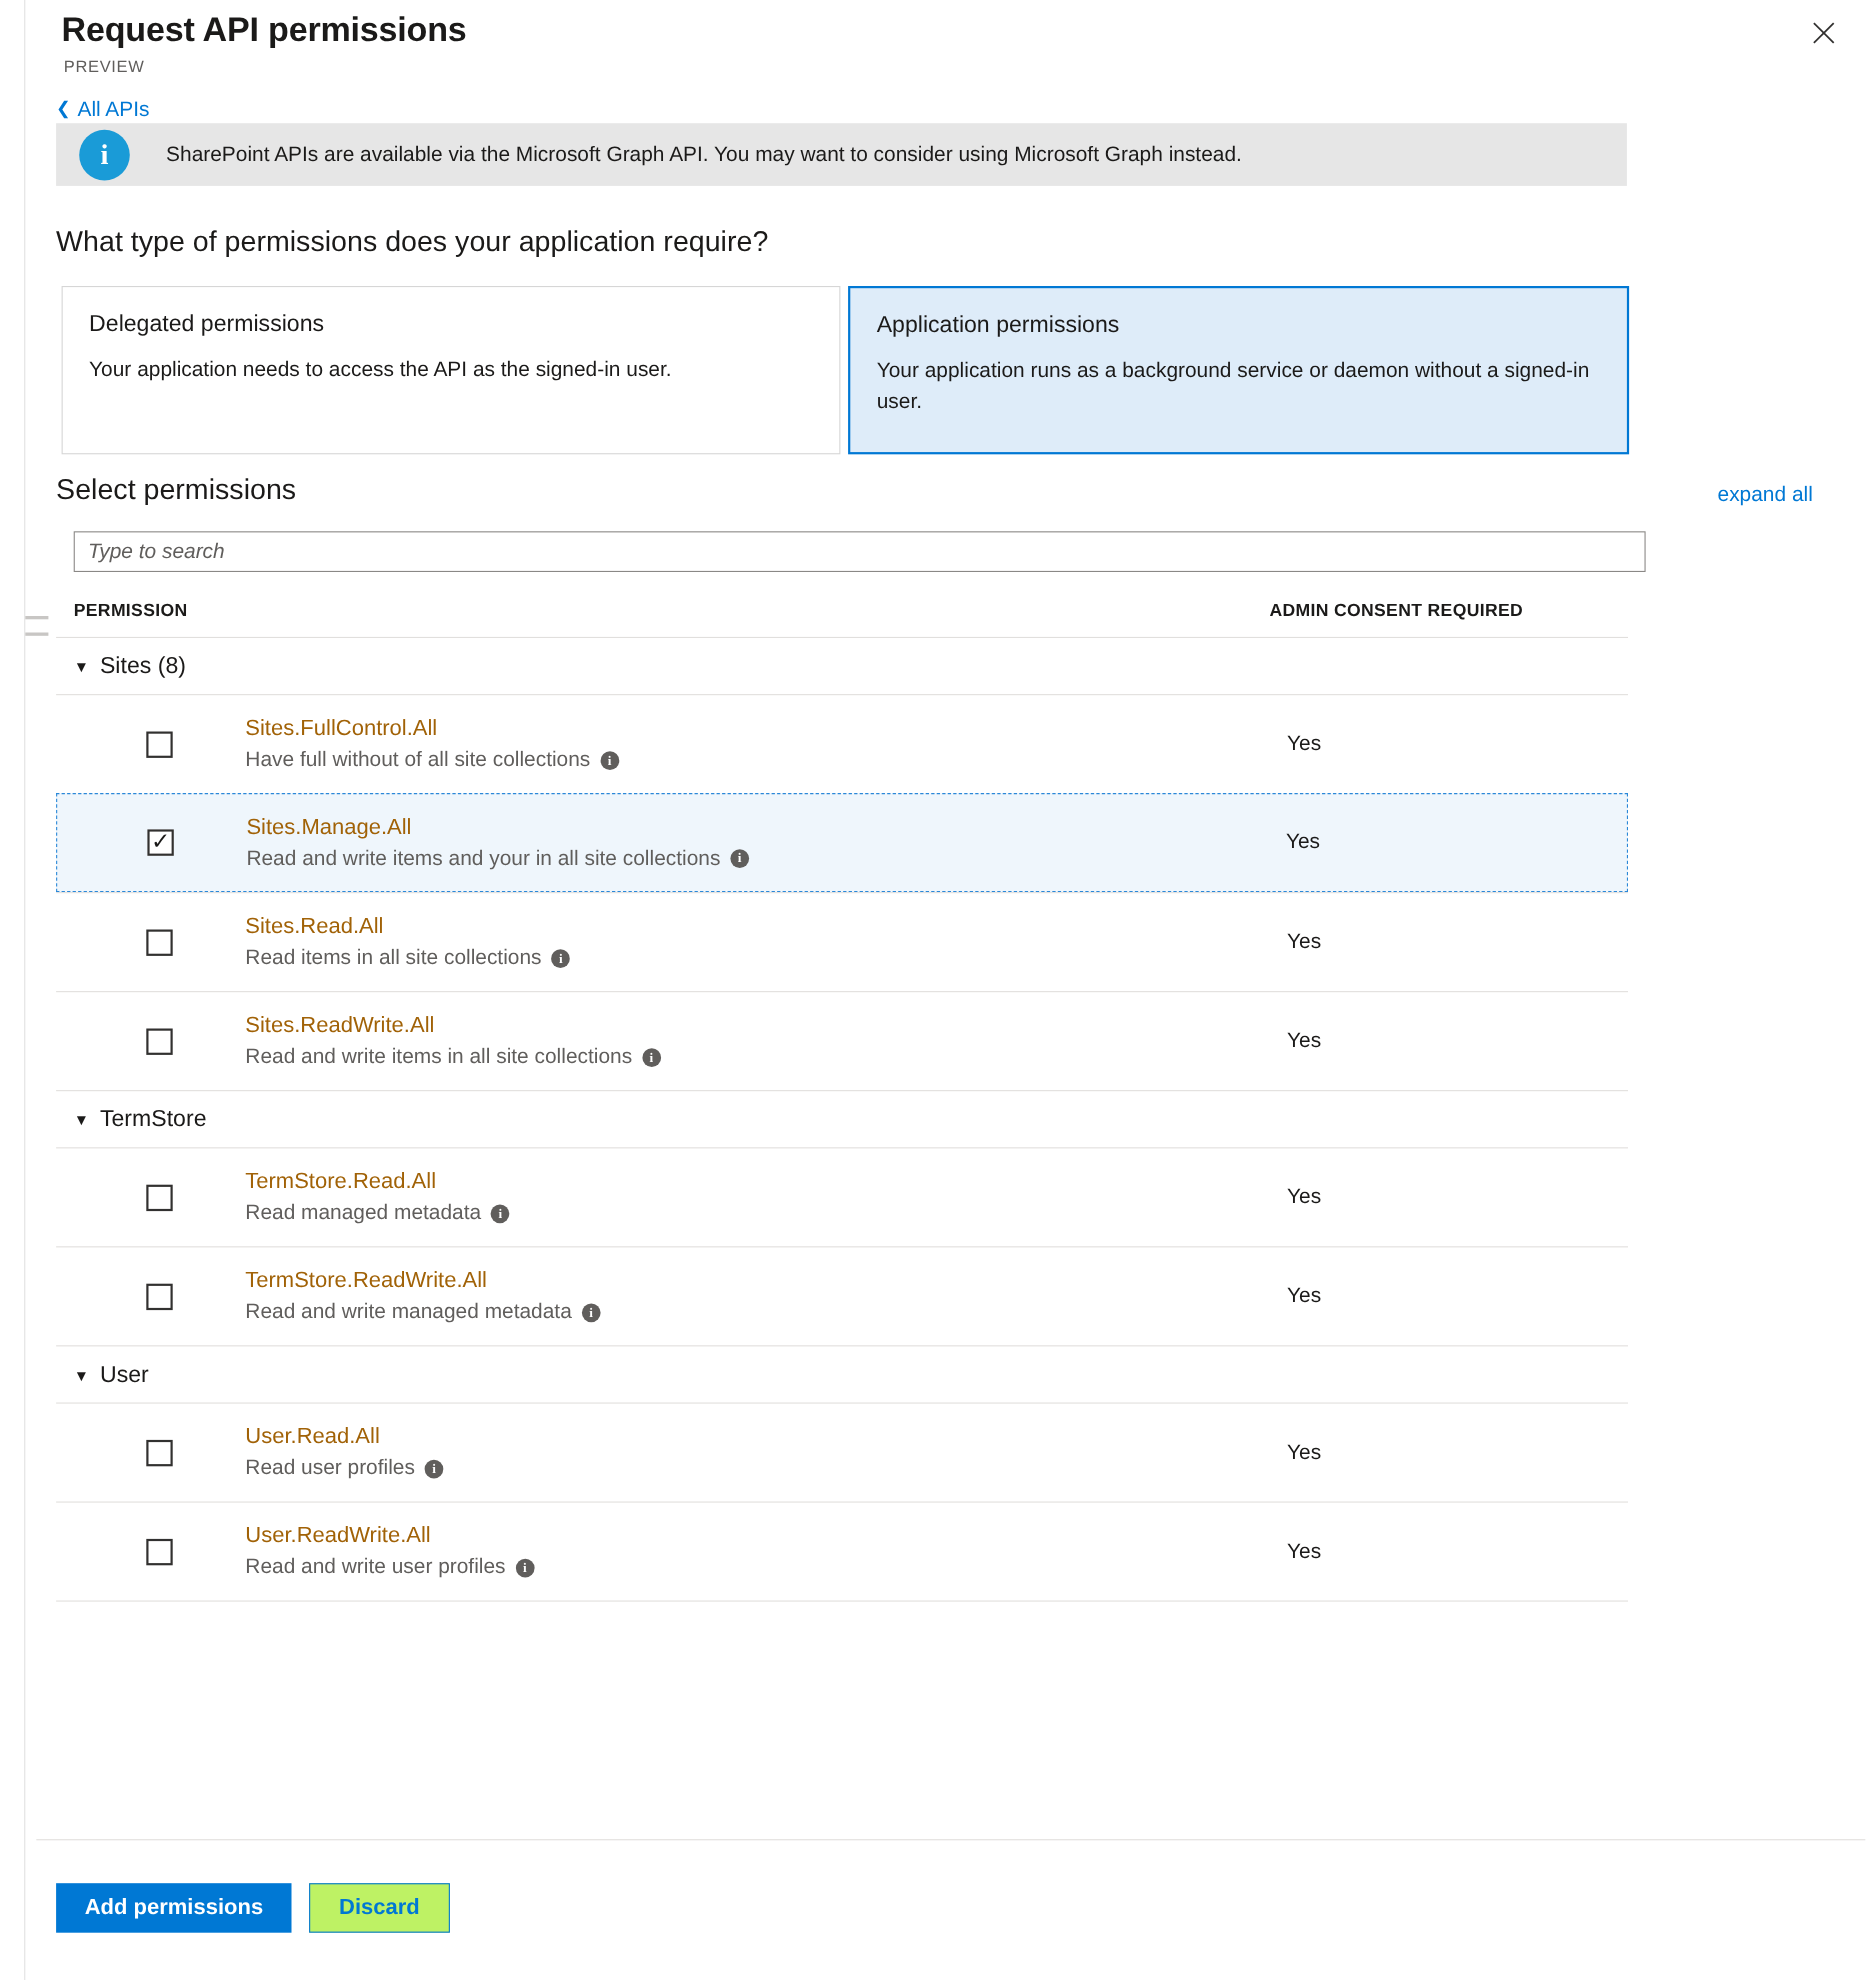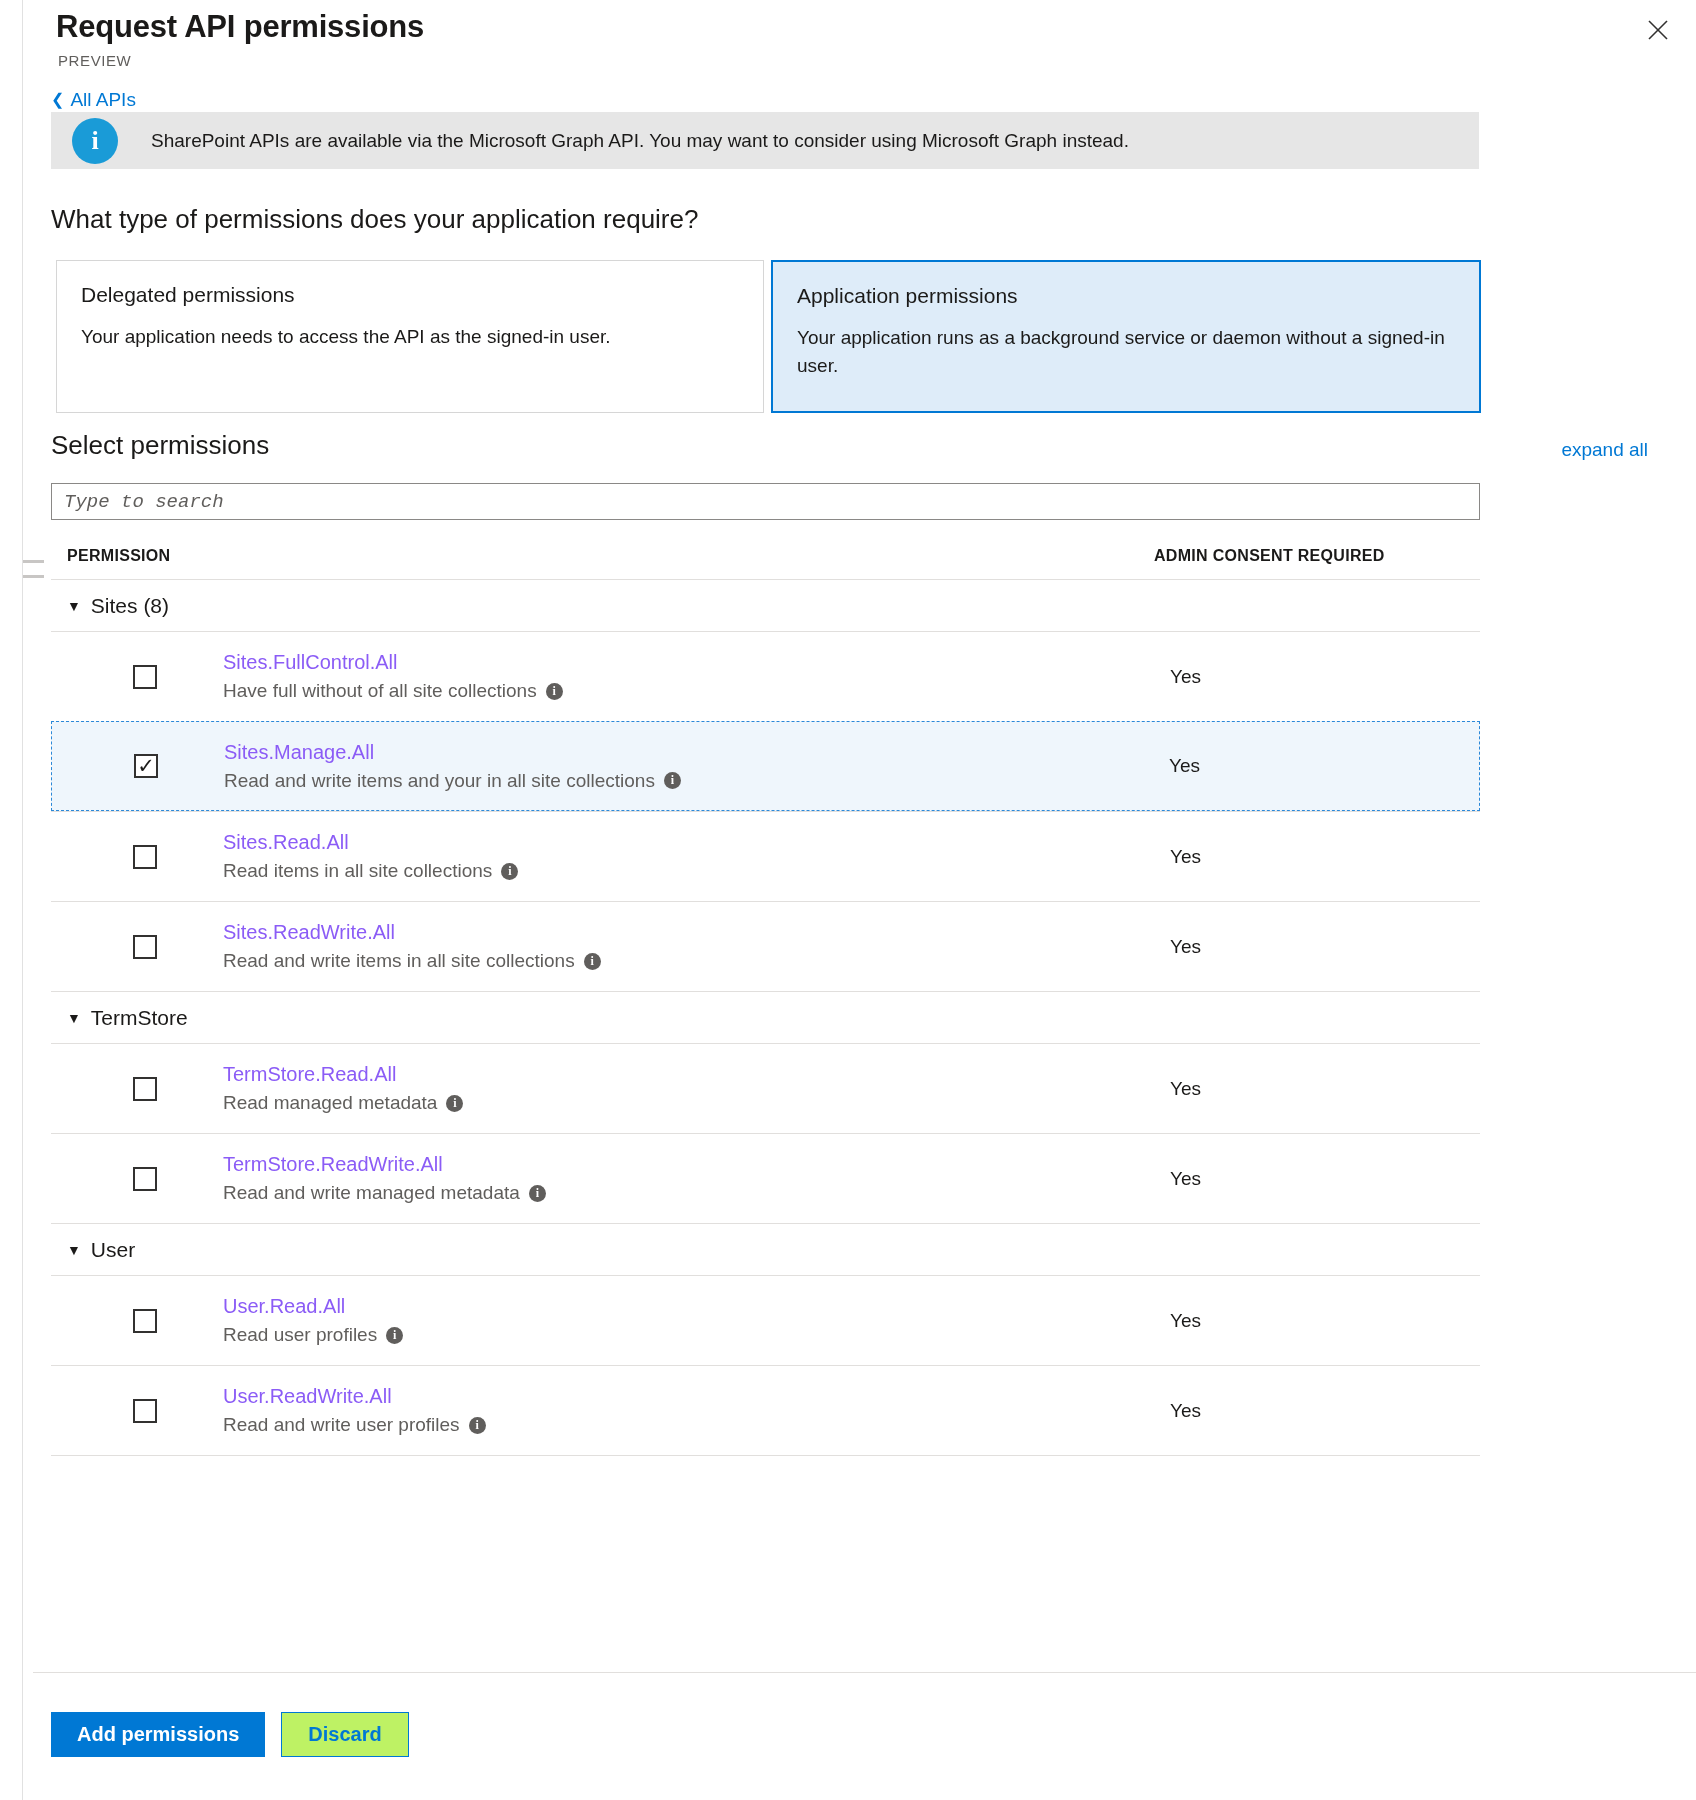--- a/index.html
+++ b/index.html
@@ -161,30 +161,30 @@
   .expand-all {
     position: absolute;
     right: 48px;
     top: 439px;
     font-size: 19px;
     color: #0078d4;
     cursor: pointer;
   }
   .search-box {
     position: absolute;
-    left: 28px;
+    left: 44px;
     top: 483px;
     width: 1429px;
     height: 37px;
     box-sizing: border-box;
     border: 1px solid #8a8886;
     background: #ffffff;
     padding: 0 12px;
     font-size: 19px;
-    font-family: Liberation Mono, monospace;
+    font-family: Liberation Sans, sans-serif;
     color: #1b1a19;
   }
   .search-box::placeholder {
     color: #605e5c;
     font-style: italic;
   }
   .table {
     position: absolute;
     left: 28px;
     top: 533px;
@@ -263,21 +263,21 @@
     line-height: 1;
     color: #1b1a19;
     margin-top: -2px;
   }
   .perm-info {
     flex: 1;
     padding-left: 18px;
   }
   .perm-name {
     font-size: 20px;
-    color: #8b5cf6;
+    color: #a16207;
     margin-bottom: 6px;
   }
   .perm-desc {
     font-size: 19px;
     color: #605e5c;
     display: flex;
     align-items: center;
     gap: 9px;
   }
   .info-dot {

